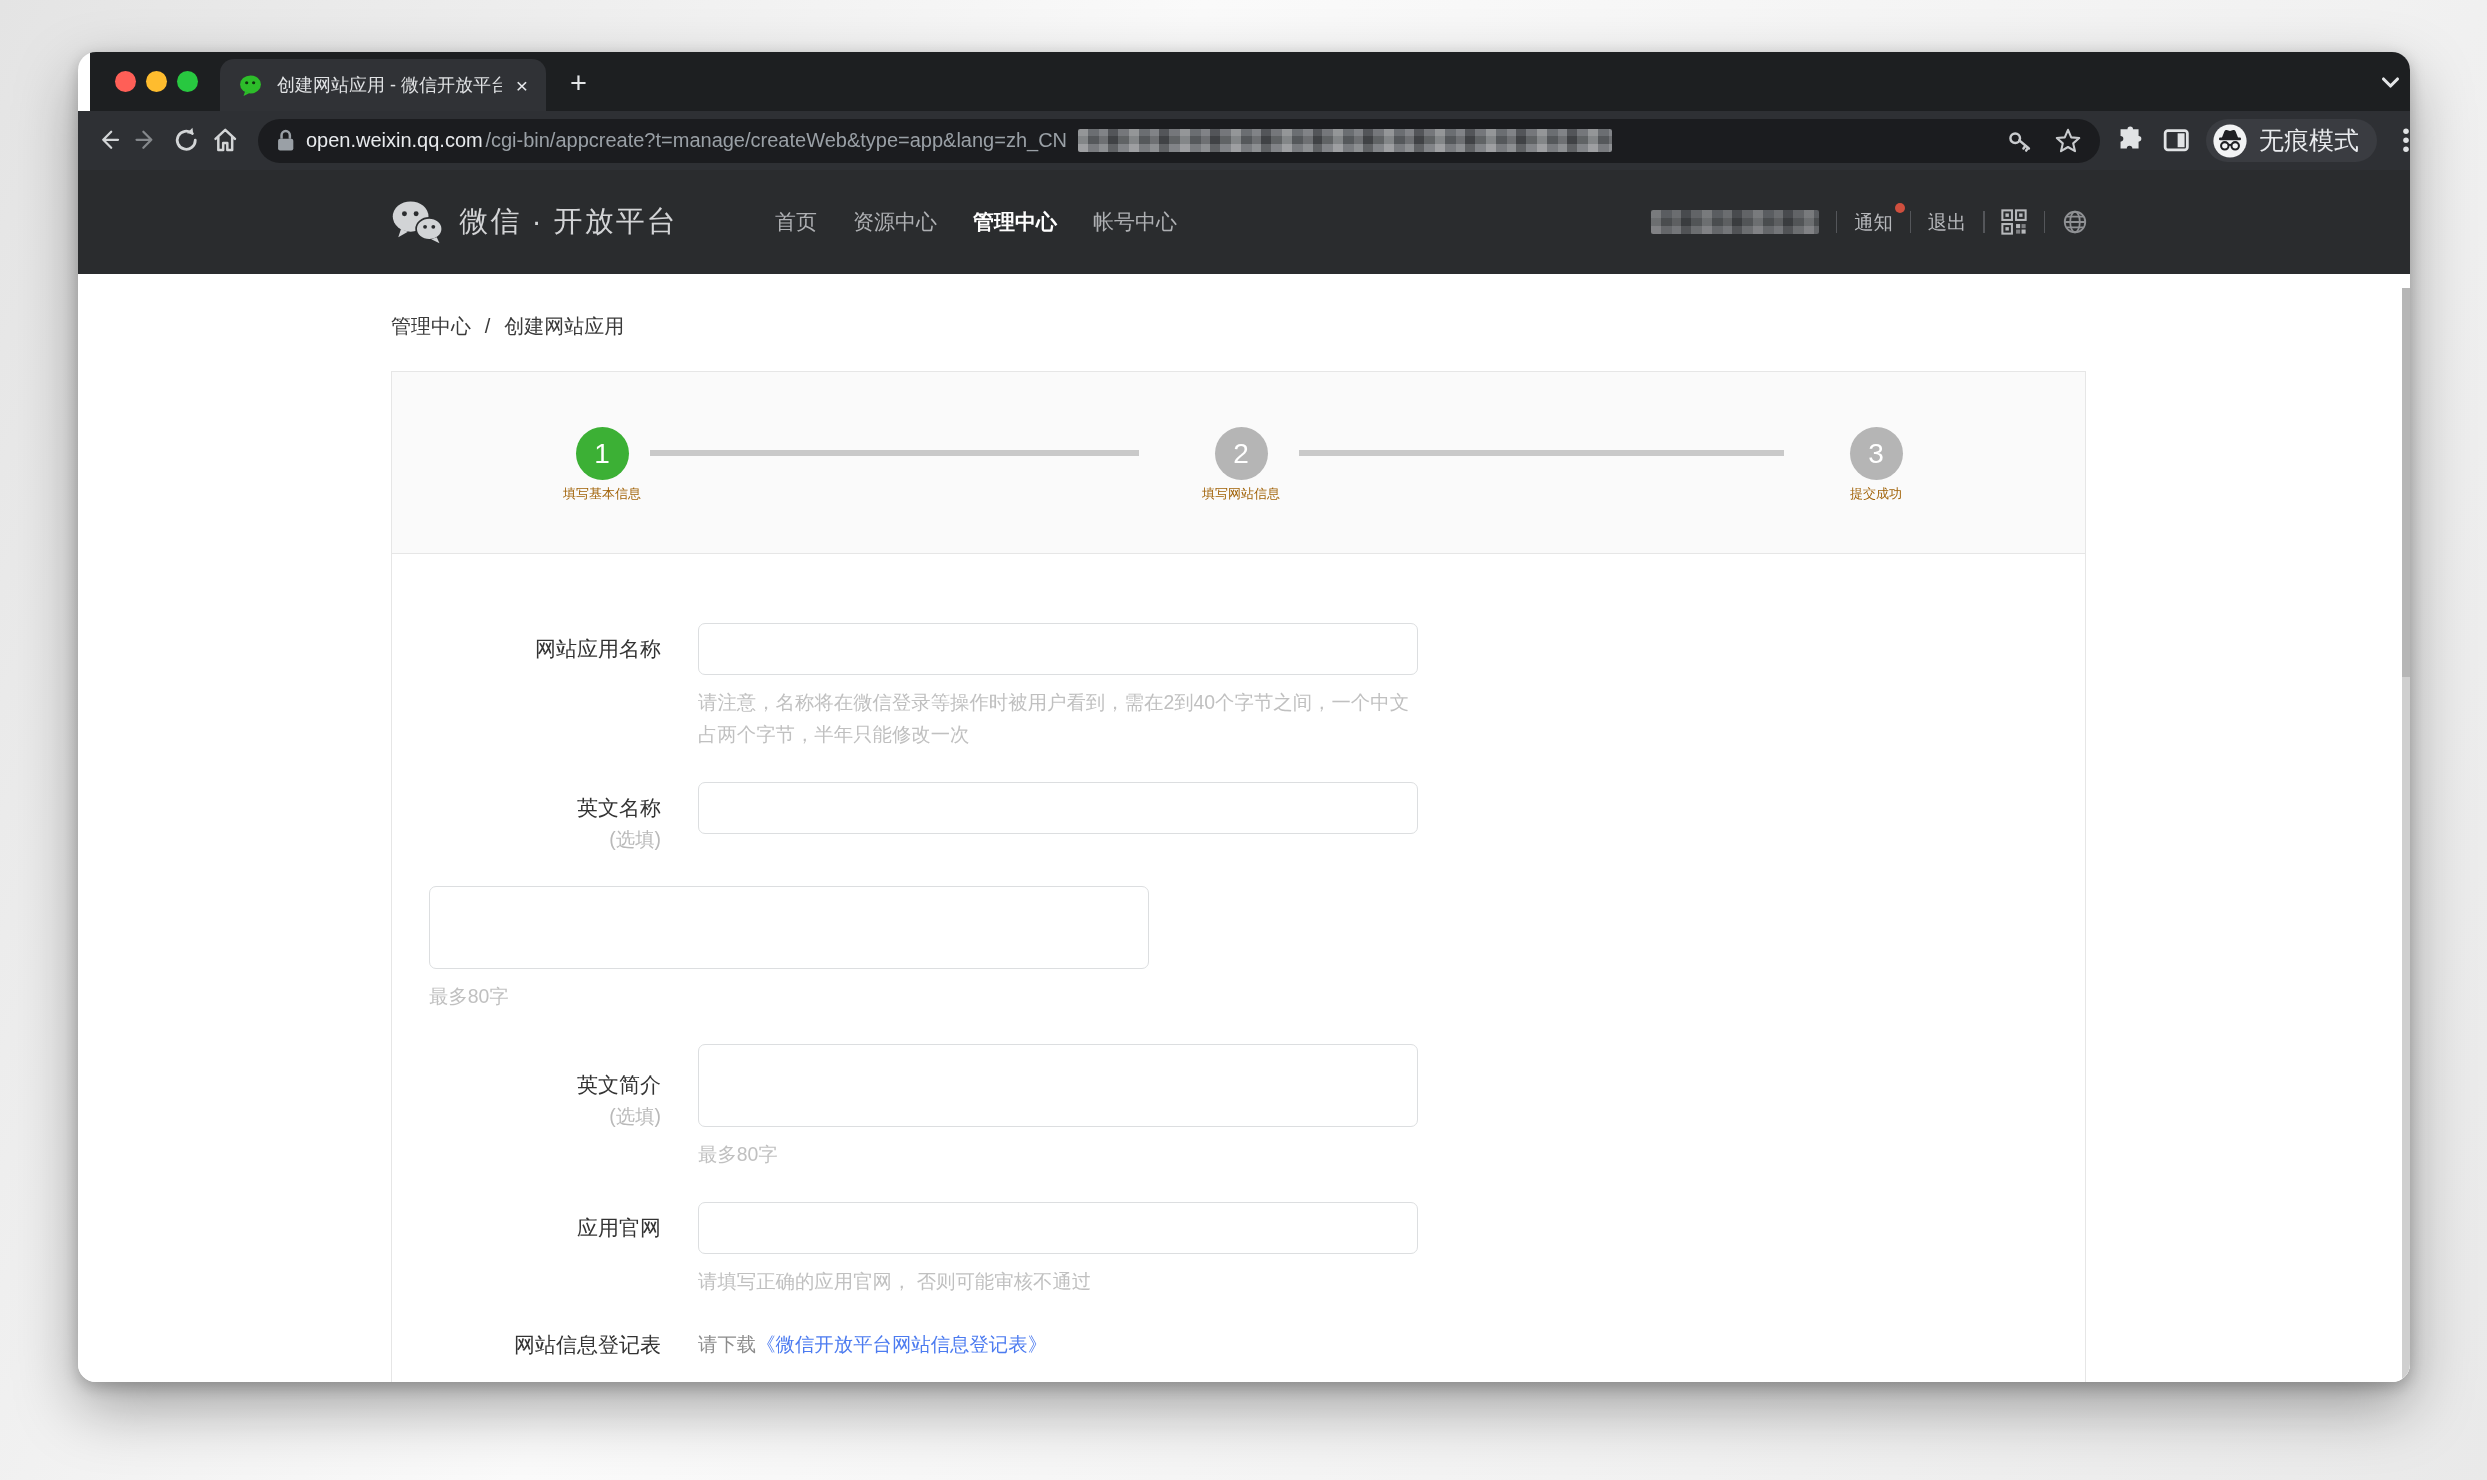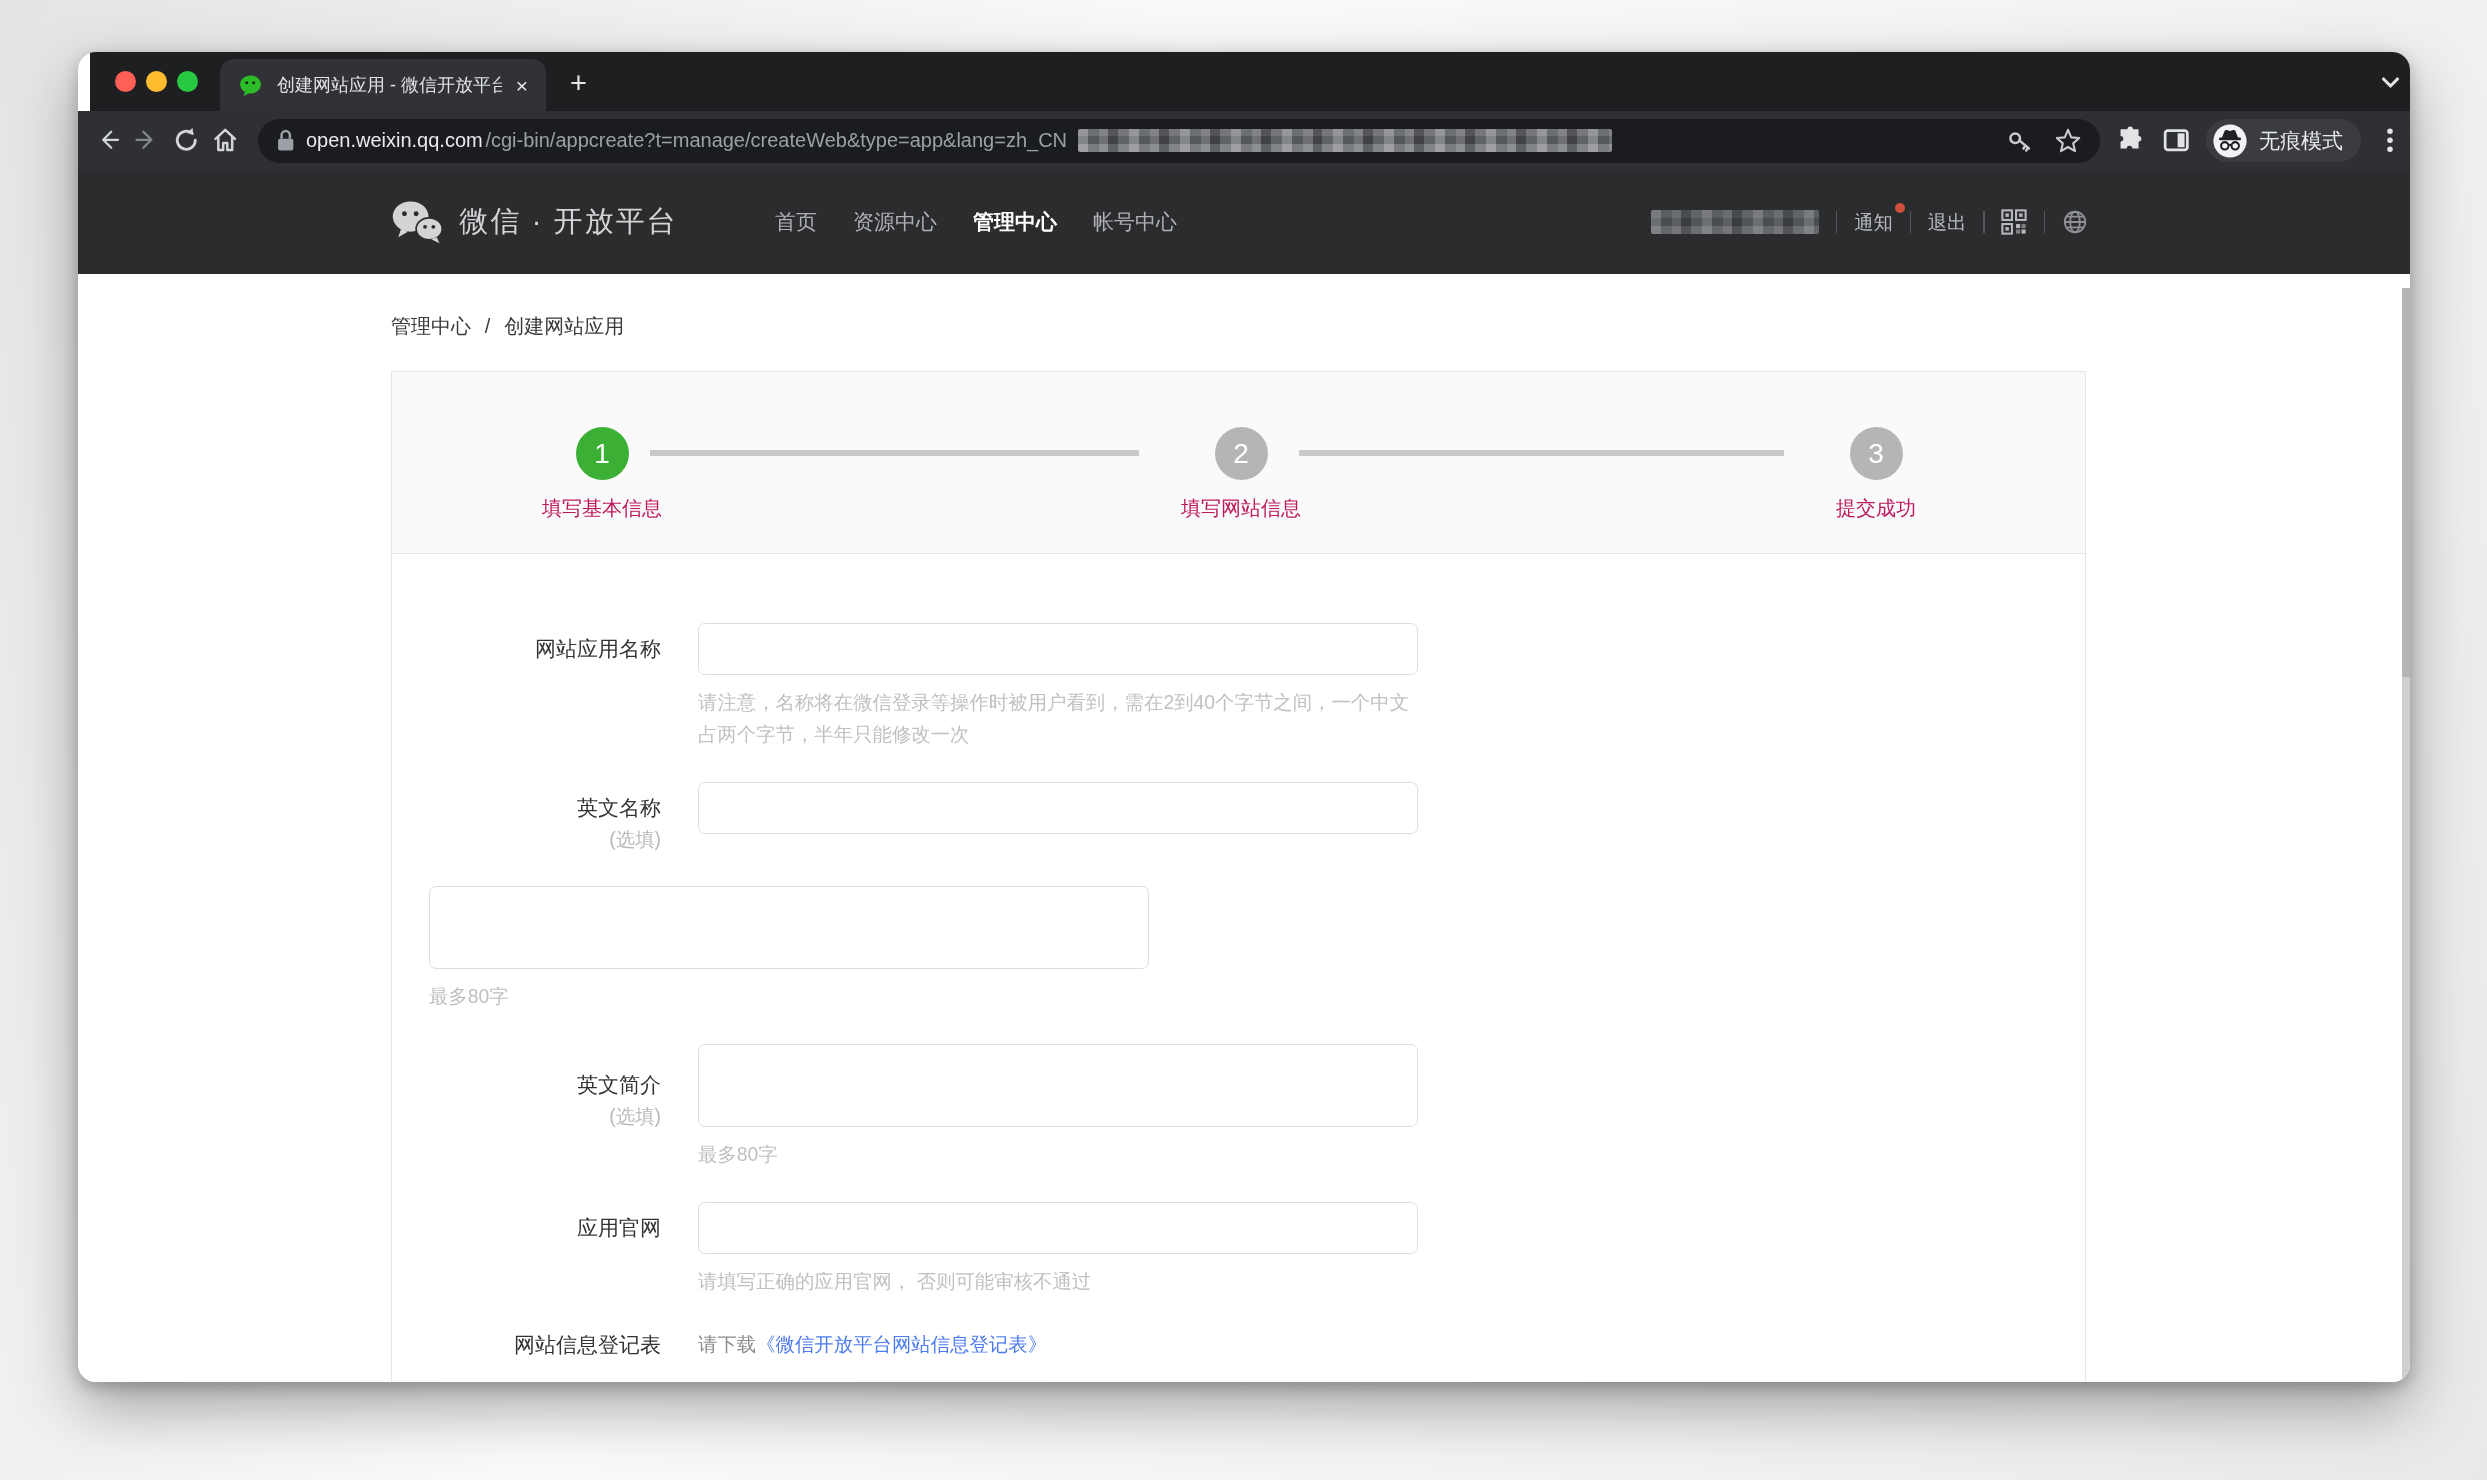--- a/index.html
+++ b/index.html
@@ -47,21 +47,21 @@
     background-image:
       repeating-linear-gradient(90deg, rgba(255,255,255,.30) 0 9.7px, rgba(255,255,255,.04) 9.7px 21px, rgba(255,255,255,.18) 21px 30.5px, rgba(0,0,0,.18) 30.5px 40px, rgba(255,255,255,.10) 40px 51px),
       repeating-linear-gradient(0deg, rgba(255,255,255,.14) 0 8.3px, rgba(0,0,0,.16) 8.3px 16px, rgba(255,255,255,.05) 16px 23.6px);
   }
   .url-mosaic { width:534px; }
   .ab-spacer { flex:1; }
   .incog-pill {
     margin-left:15.3px; height:43px; background:#3a3c41; border-radius:21.5px;
     display:flex; align-items:center; gap:11px; padding:0 18px 0 5.6px; flex:none;
   }
-  .incog-label { color:#e8eaed; font-size:21px; white-space:nowrap; }
+  .incog-label { color:#e8eaed; font-size:25px; white-space:nowrap; }
   .tb-icon { margin-left:15.3px; flex:none; }
   
   .page { position:absolute; left:0; top:118px; width:100%; height:1212px; background:#fff; }
   .siteheader { position:absolute; left:0; top:0; width:100%; height:104px; background:#2a2c2e; }
   .sh-inner { position:absolute; left:313px; top:0; width:1697px; height:104px; display:flex; align-items:center; }
   .brand { display:flex; align-items:center; gap:15.3px; }
   .brand-text { color:#d3d4d6; font-size:29px; letter-spacing:2.1px; white-space:nowrap; }
   .sh-nav { display:flex; gap:36px; margin-left:97px; }
   .sh-nav-item { color:#aeb0b3; font-size:21px; white-space:nowrap; }
   .sh-nav-item.active { color:#ffffff; font-weight:bold; }
@@ -74,21 +74,21 @@
   .breadcrumb .sep { margin:0 8.3px; color:#3a3a3a; }
   
   .panel { position:absolute; left:313px; top:201px; width:1695px; height:1110px;
            border:1.4px solid #e6e6e6; background:#fff; }
   .steps { position:relative; width:100%; height:182px; background:#fafafa; border-bottom:1.4px solid #e6e6e6; }
   .step { position:absolute; top:0; width:208px; margin-left:-104px; text-align:center; }
   .step-circle { width:53px; height:53px; border-radius:50%; margin:55px auto 0;
                  color:#fff; font-size:28px; line-height:53px; text-align:center; }
   .step.active  .step-circle { background:#3cb035; }
   .step.pending .step-circle { background:#b5b5b5; }
-  .step-label { margin-top:15px; font-size:20px; color:#be185d; white-space:nowrap; }
+  .step-label { margin-top:5px; font-size:13px; color:#a16207; white-space:nowrap; }
   .step-line { position:absolute; top:78px; height:5.6px; background:#c9c9c9; }
   .s1 { left:210px; } .s2 { left:849px; } .s3 { left:1484px; }
   .line1 { left:258px;  width:489px; }
   .line2 { left:907px; width:485px; }
   
   .form { padding-top:69px; }
   .frow { display:flex; margin-bottom:32px; }
   .flabel { width:269px; text-align:right; flex:none; color:#333; font-size:21px; line-height:30.5px; }
   .flabel .opt { display:block; color:#b9b9b9; font-size:19.4px; }
   .fpad-input { padding-top:11px; }

